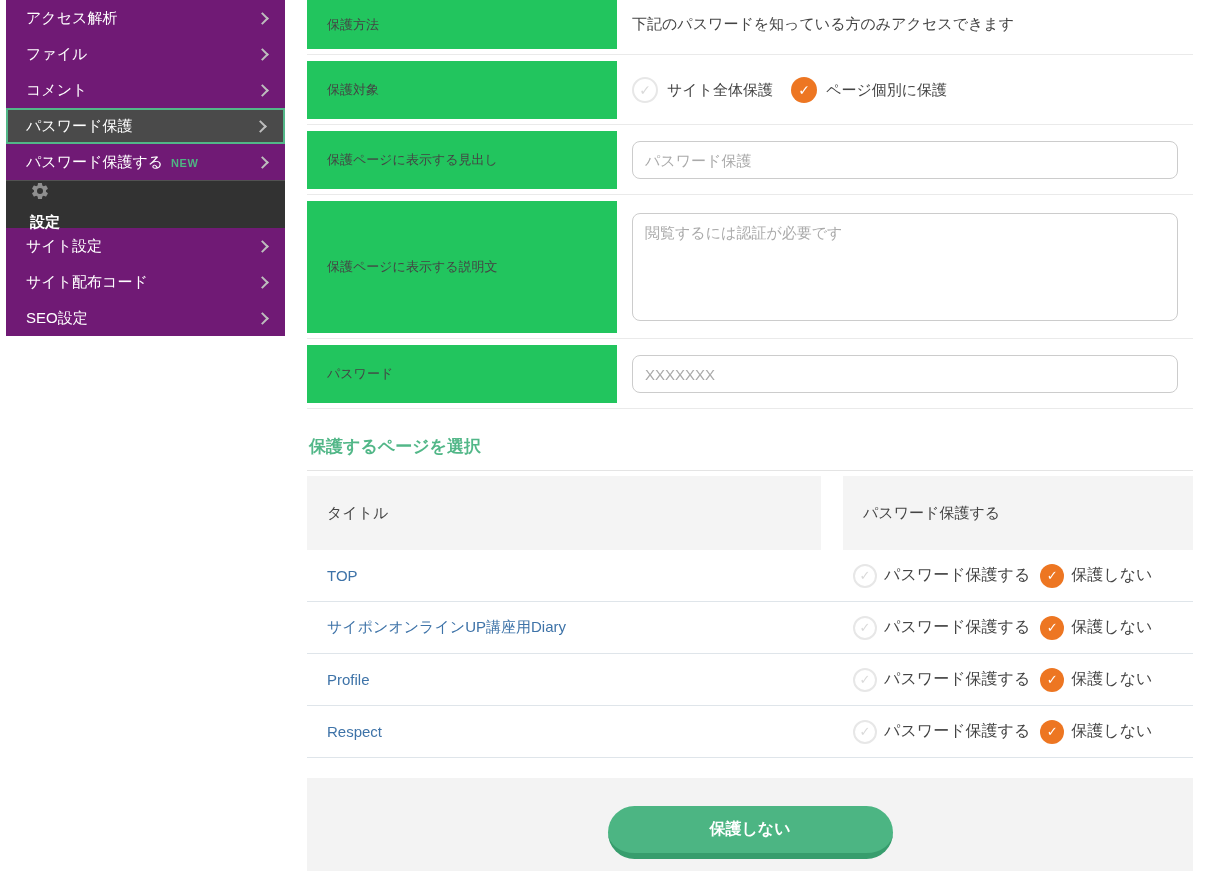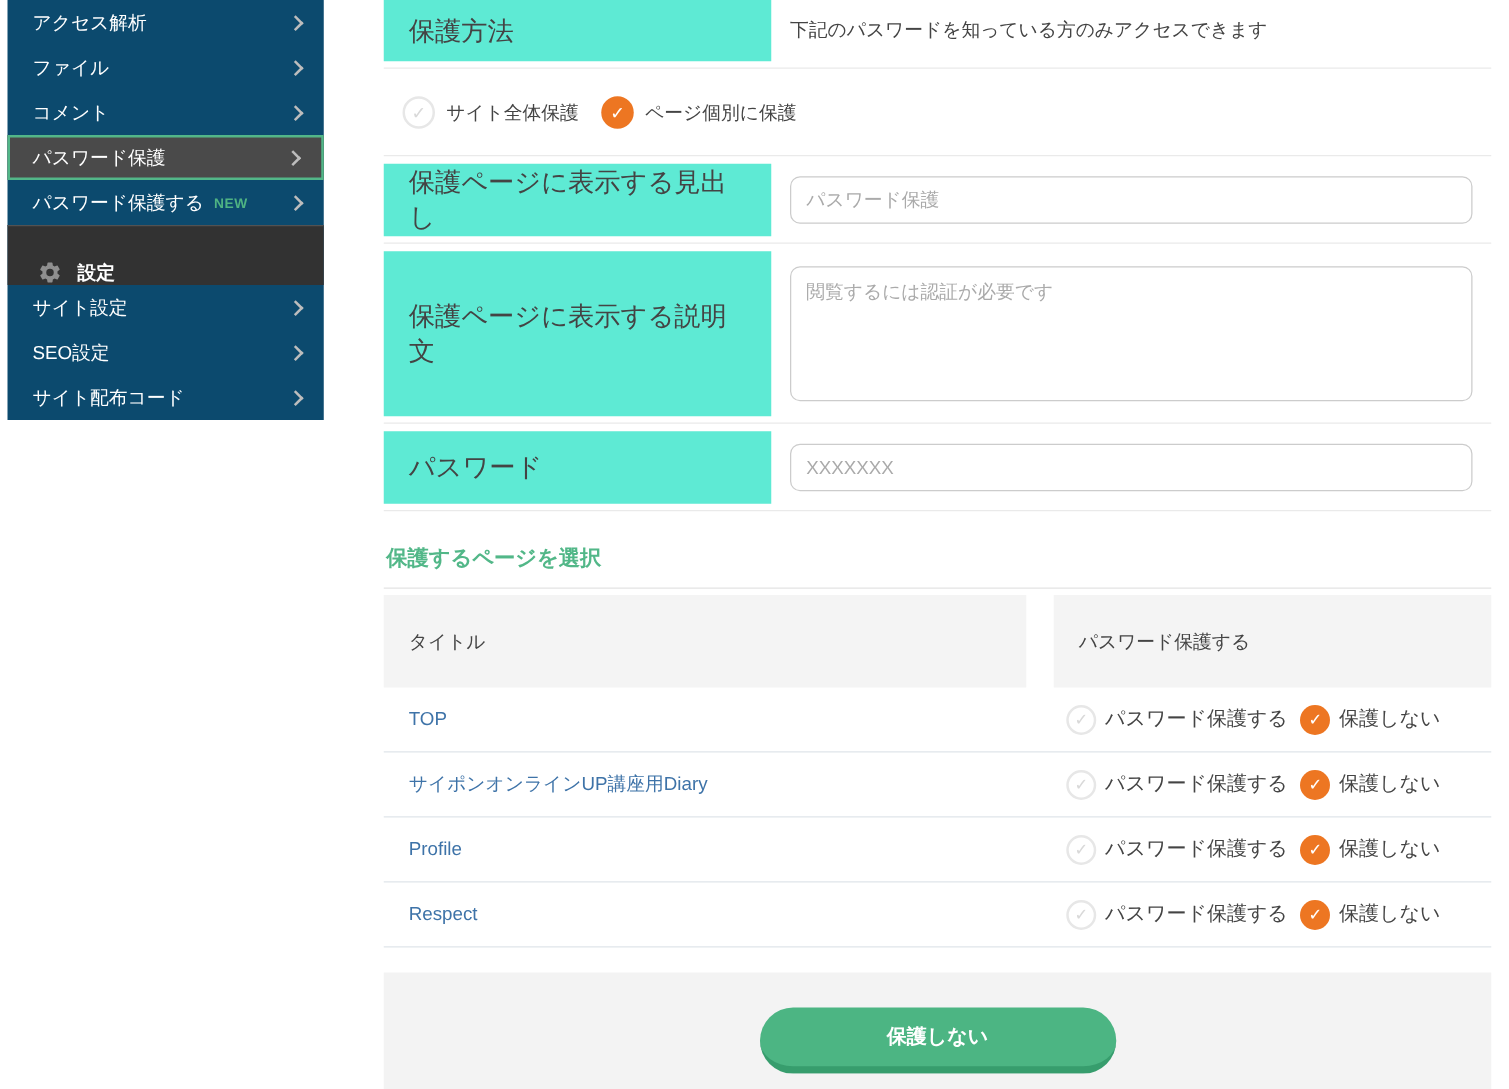--- a/index.html
+++ b/index.html
@@ -1,38 +1,38 @@
 <!DOCTYPE html>
 <html lang="ja"><head>
 <meta charset="utf-8">
 <style>
   * { box-sizing: border-box; margin: 0; padding: 0; }
   html,body { width:1207px; height:871px; background:#fff;
     font-family:"Liberation Sans","DejaVu Sans",sans-serif; color:#444; }
 
   
-  .sidebar { position:absolute; left:6px; top:0; width:253px; background:#0c4a6e; }
+  .sidebar { position:absolute; left:6px; top:0; width:279px; background:#701a75; }
   .sb-item { height:36px; display:flex; align-items:center;
     padding:0 16px 0 20px; color:#fff; font-size:15px; cursor:pointer; }
   .sb-item .sb-label { flex:1; }
   .sb-item.selected { background:#4a4a4a; border:2px solid #52b788; padding-left:18px; }
   .chevron-icon { width:9px; height:9px; border-top:2px solid #bdbdbd;
     border-right:2px solid #bdbdbd; transform:rotate(45deg); margin-right:2px; }
   .new-badge { color:#4fb383; font-size:11px; font-weight:bold; margin:2px 10px 0 8px; letter-spacing:.5px; }
-  .sb-section { height:48px; display:flex; align-items:flex-end; gap:12px;
+  .sb-section { height:48px; display:flex; align-items:flex-start; gap:12px;
     background:#323232; border-top:1px solid #525252; padding:0 20px 0 24px;
-    color:#fff; font-size:15px; font-weight:bold; }
+    color:#fff; font-size:15px; font-weight:bold;flex-direction:column; }
   .gear-icon svg { width:20px; height:20px; fill:#8f8f8f; display:block; }
 
   
   .main { position:absolute; left:307px; top:0; width:886px; }
 
   .form-row { display:flex; border-bottom:1px solid #eaeaea; padding-bottom:5px; margin-bottom:6px; }
-  .label-cell { width:310px; background:#5eead4; display:flex; align-items:center;
-    padding:0 20px; font-size:21px; color:#444; flex-shrink:0; }
+  .label-cell { width:310px; background:#22c55e; display:flex; align-items:center;
+    padding:0 20px; font-size:13px; color:#444; flex-shrink:0; }
   .content-cell { flex:1; display:flex; align-items:center; padding:0 15px; font-size:15px; }
   .h49 { min-height:49px; } .h58 { min-height:58px; } .h132 { min-height:132px; }
 
   .radio-opt { display:flex; align-items:center; gap:9px; cursor:pointer; }
   .radio-opt + .radio-opt { margin-left:18px; }
   .check-circle { border-radius:50%; display:flex; align-items:center;
     justify-content:center; font-weight:bold; flex-shrink:0; }
   .cc26 { width:26px; height:26px; font-size:14px; }
   .cc24 { width:24px; height:24px; font-size:13px; }
   .check-circle.off { background:#fff; border:2px solid #e7e7e7; color:#d9d9d9; }
@@ -104,37 +104,38 @@
         </svg>
     </span>
     <span>設定</span>
   </div>
 
   <div class="sb-item">
     <span class="sb-label">サイト設定</span>
     <span class="chevron-icon"></span>
   </div>
   <div class="sb-item">
+    <span class="sb-label">サイト配布コード</span>
+    <span class="chevron-icon"></span>
+  </div>
+  <div class="sb-item">
     <span class="sb-label">SEO設定</span>
-    <span class="chevron-icon"></span>
-  </div>
-  <div class="sb-item">
-    <span class="sb-label">サイト配布コード</span>
     <span class="chevron-icon"></span>
   </div>
 </nav>
 
 <main class="main">
 
   <div class="form-row">
     <div class="label-cell h49">保護方法</div>
     <div class="content-cell h49">下記のパスワードを知っている方のみアクセスできます</div>
   </div>
 
   <div class="form-row">
+    <div class="label-cell h58">保護対象</div>
     <div class="content-cell h58">
       <span class="radio-opt">
         <span class="check-circle off cc26">✓</span>
         <span>サイト全体保護</span>
       </span>
       <span class="radio-opt">
         <span class="check-circle on cc26">✓</span>
         <span>ページ個別に保護</span>
       </span>
     </div>

